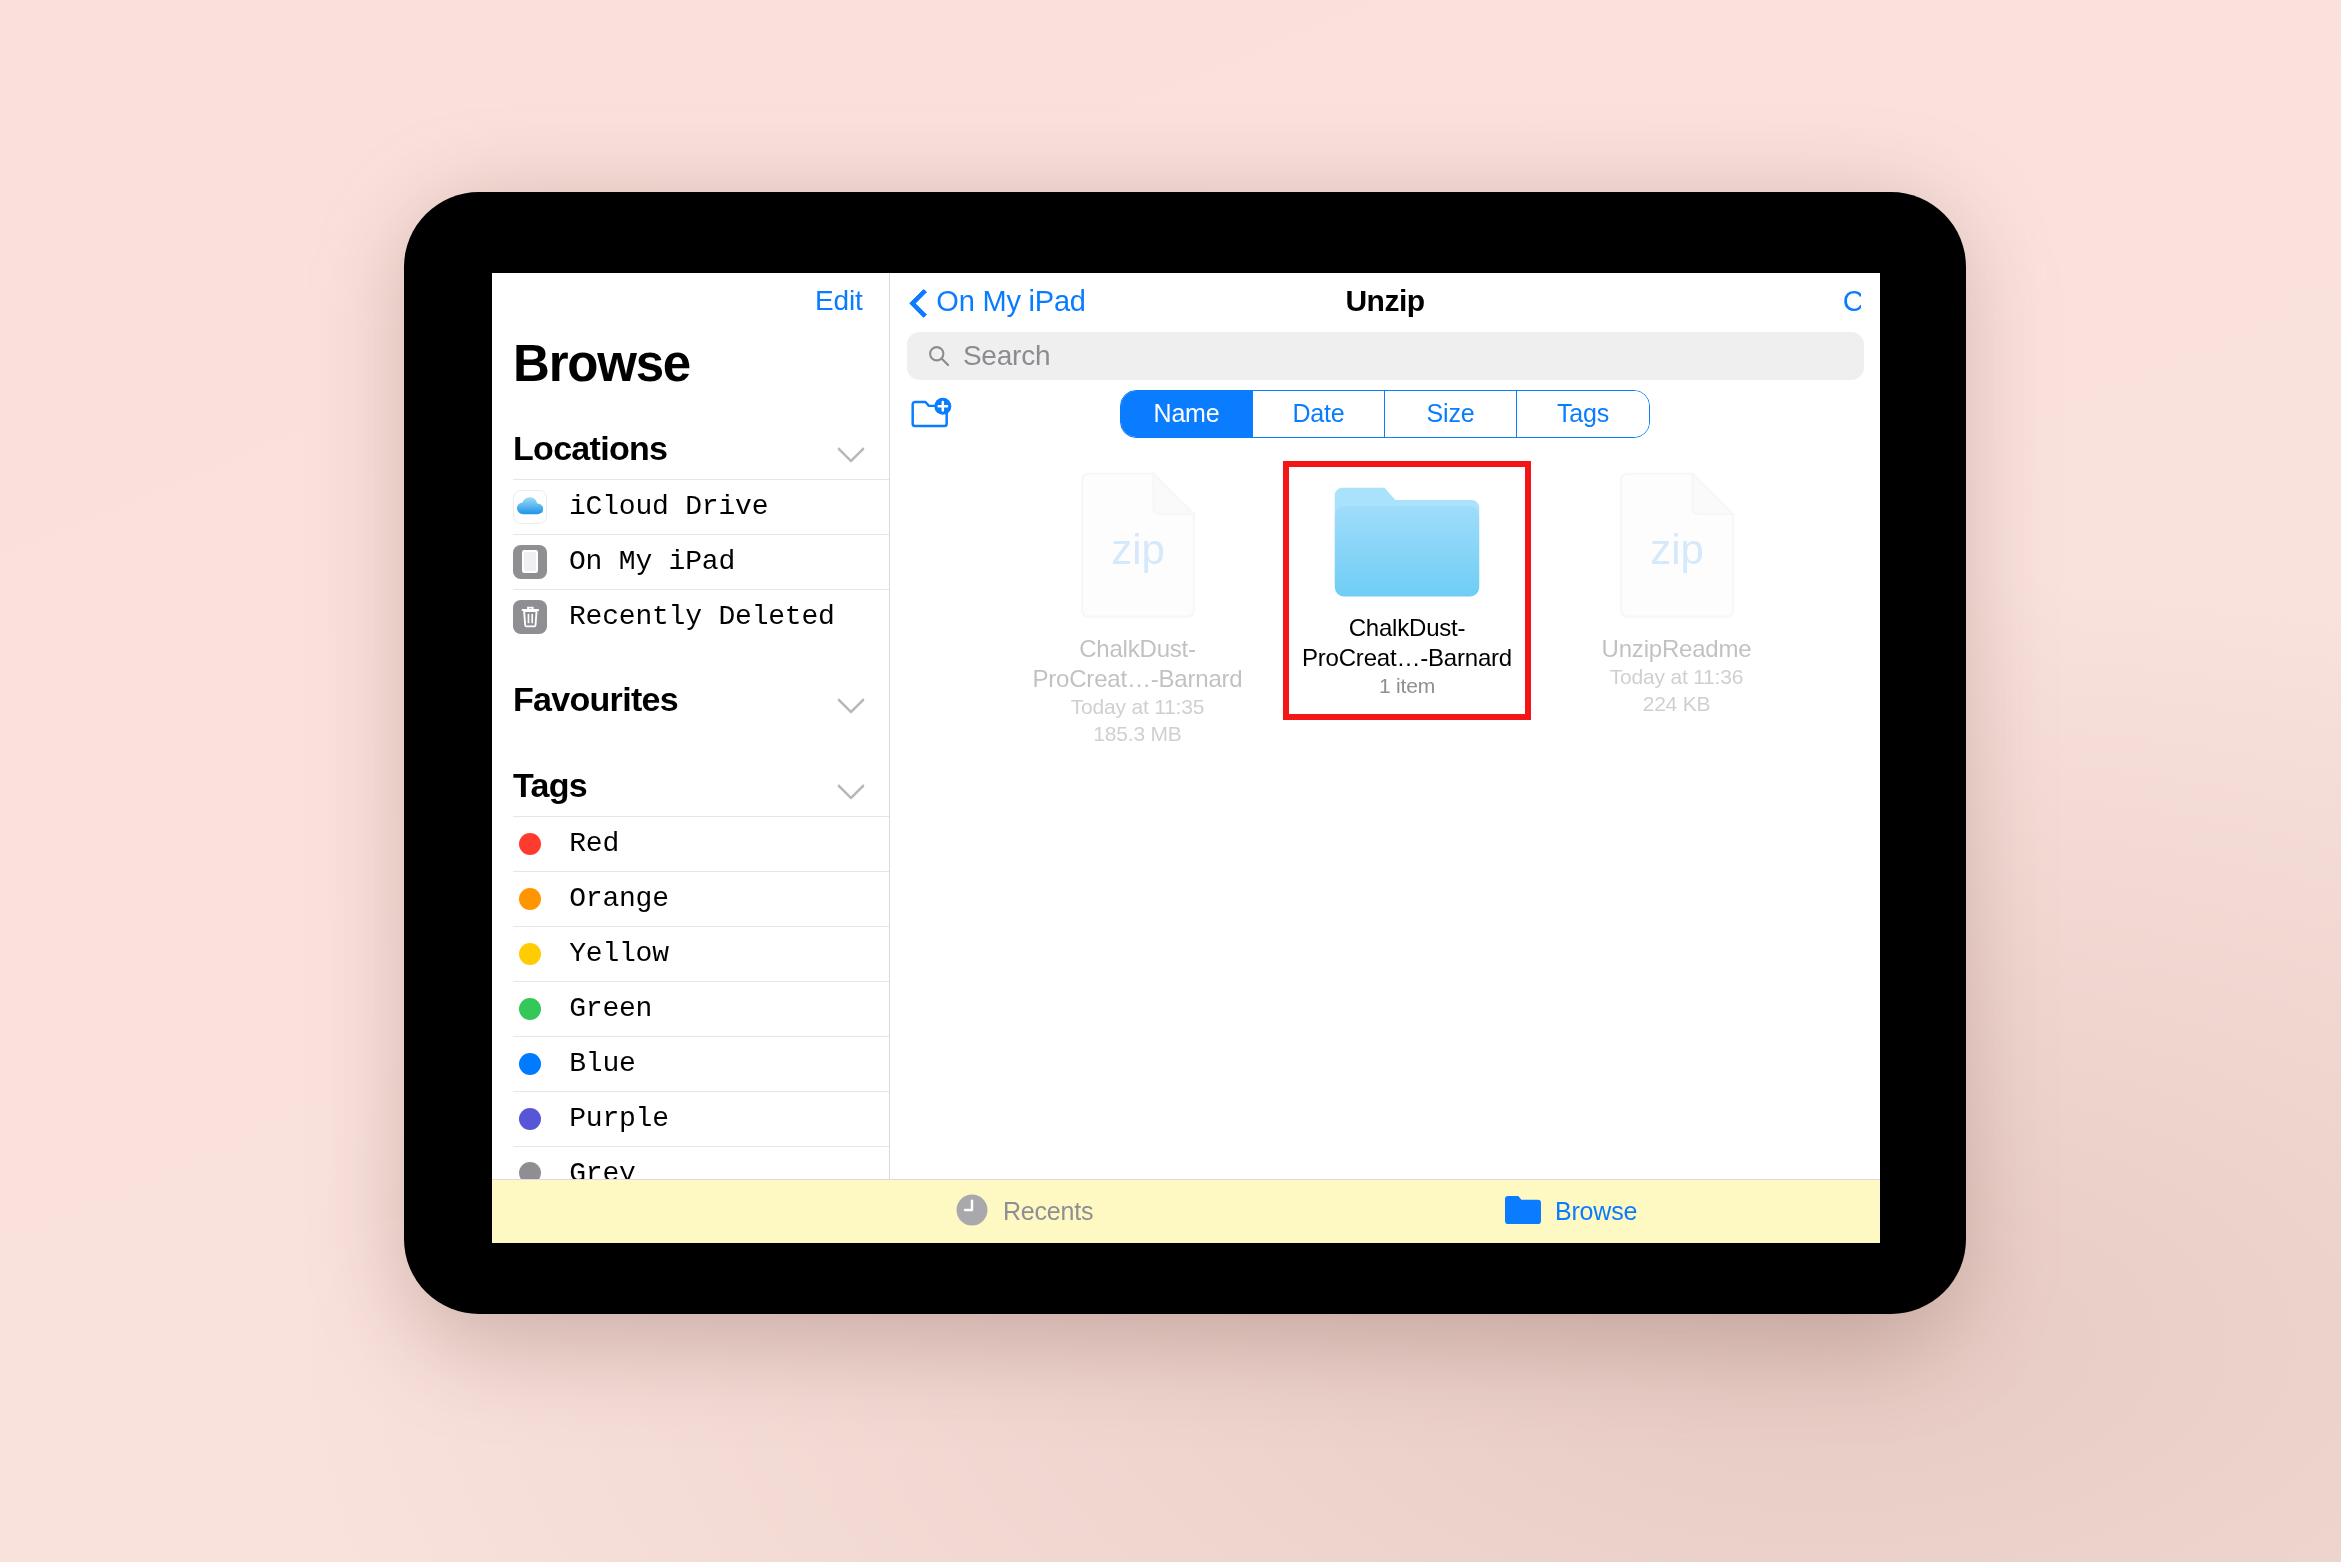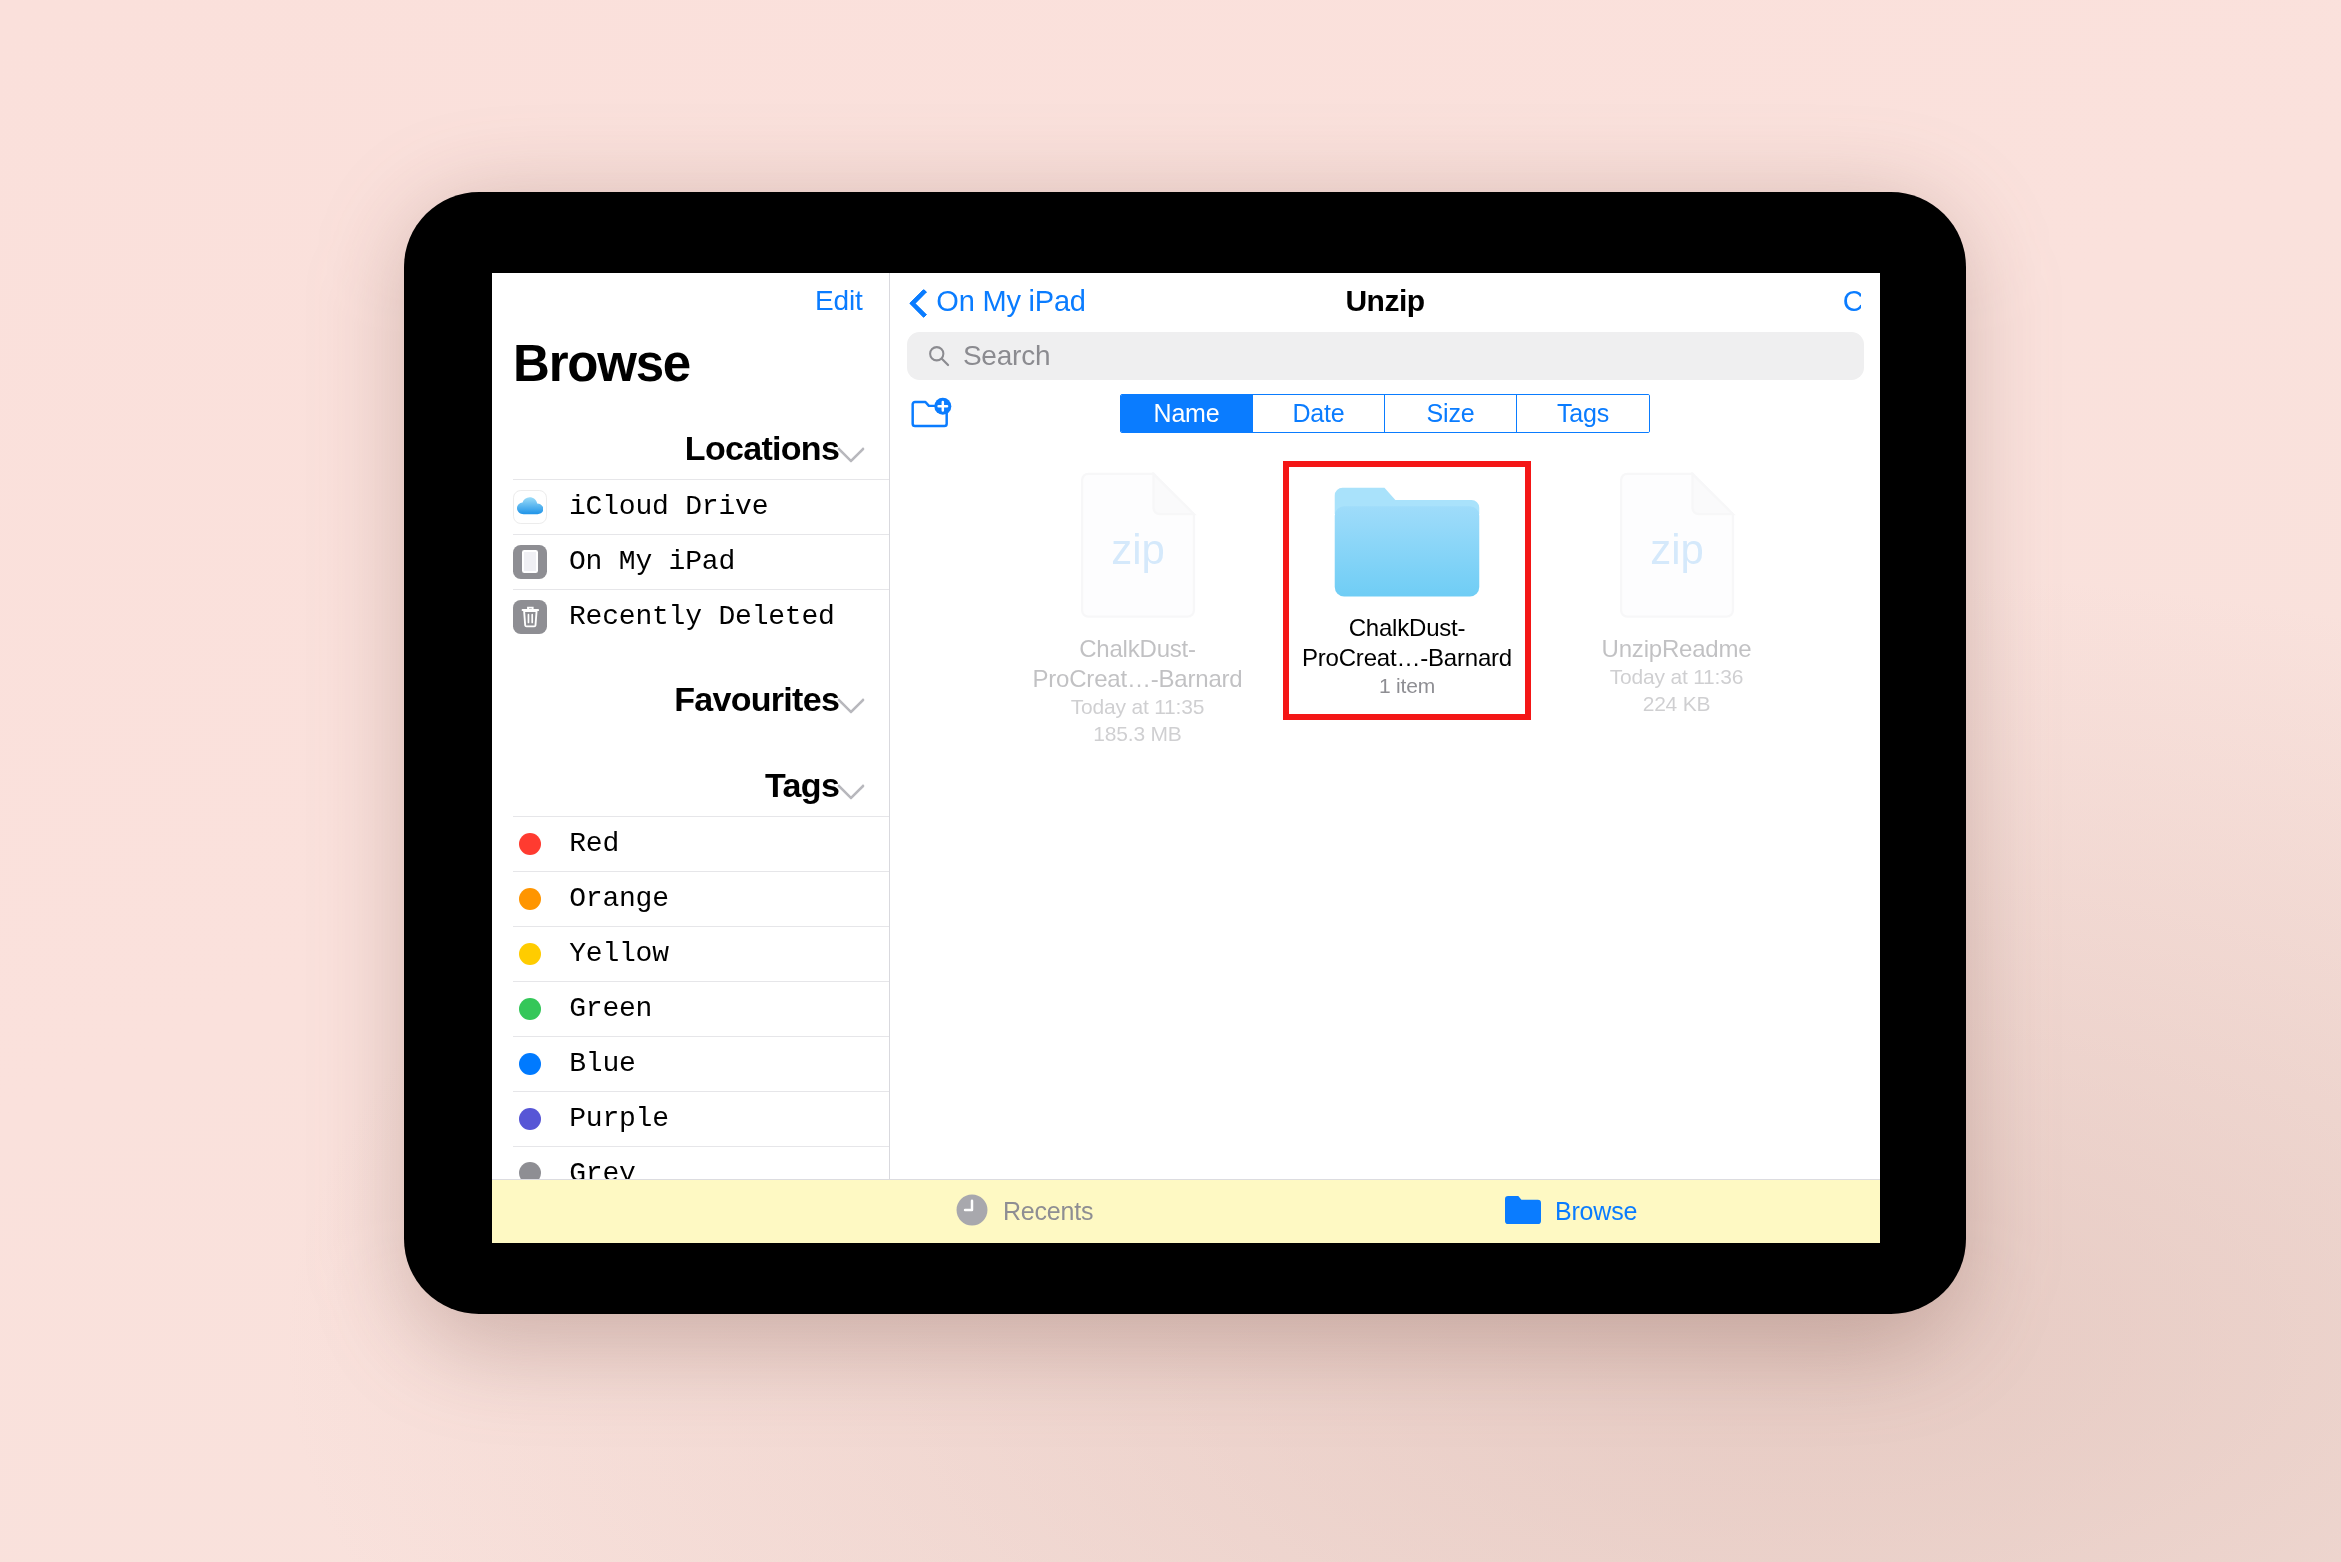--- a/index.html
+++ b/index.html
@@ -72,21 +72,21 @@
     font-size: 51px;
     font-weight: bold;
     letter-spacing: -1.2px;
     color: #000;
     padding: 4.7px 0 0 21px;
   }
 
   .section-head {
     display: flex;
     align-items: center;
-    justify-content: flex-end;
+    justify-content: space-between;
     padding: 36px 26.5px 11px 21px;
   }
   .section-head-title {
     font-size: 34px;
     font-weight: bold;
     letter-spacing: -0.7px;
     color: #000;
   }
   .chev-down {
     width: 23.4px; height: 23.4px;
@@ -236,23 +236,23 @@
     position: relative;
   }
   .newfolder-icon { display:flex; }
 
   .segmented {
     position: absolute;
     left: 50%;
     transform: translateX(-50%);
     display: flex;
     border: 1.6px solid #0a7cff;
-    border-radius: 2px;
+    border-radius: 16px;
     overflow: hidden;
-    height: 39px;
+    height: 48px;
   }
   .seg {
     width: 132px;
     display: flex;
     align-items: center;
     justify-content: center;
     font-size: 25px;
     color: #0a7cff;
     background: #fff;
     border-right: 1.6px solid #0a7cff;

